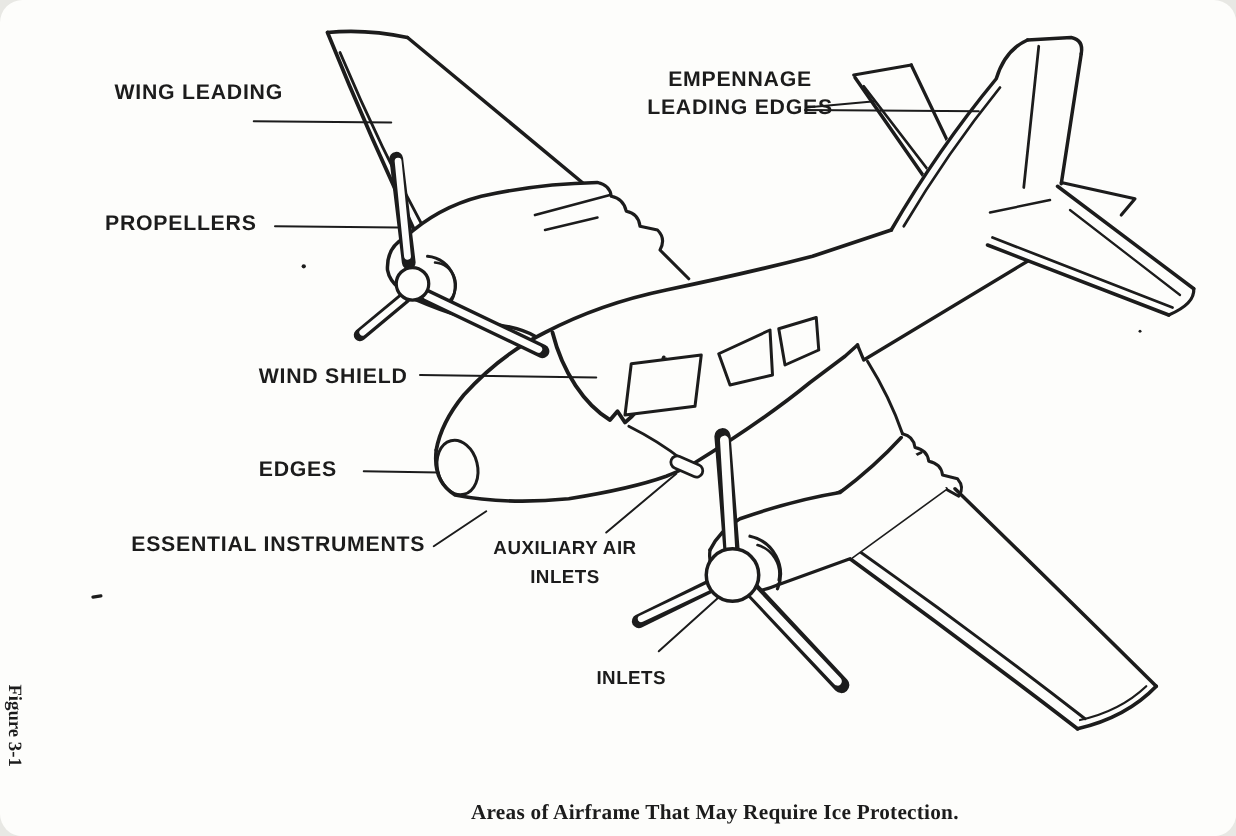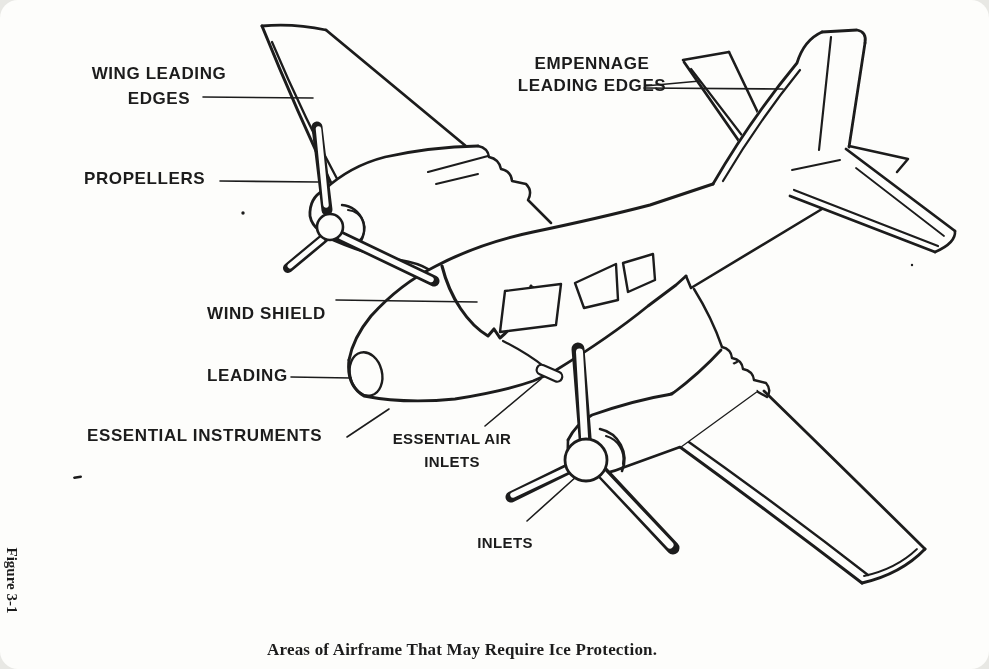--- a/index.html
+++ b/index.html
@@ -14,21 +14,21 @@
   #art .paper-stroke { stroke:var(--paper); }
   #art .nostroke { stroke:none; }
   .label {
     position:absolute; font-weight:bold; font-size:17px; letter-spacing:0.6px;
     line-height:20px; white-space:nowrap; color:var(--ink);
   }
   .label.two-line { white-space:normal; text-align:center; }
   .label.small { font-size:15px; letter-spacing:0.4px; }
   .caption {
     position:absolute; font-family:"Liberation Serif", serif; font-weight:bold;
-    font-size:17px; letter-spacing:0.2px; text-align:left; white-space:nowrap;
+    font-size:17px; letter-spacing:0.2px; text-align:right; white-space:nowrap;
     color:var(--ink);
   }
   .figure-side {
     position:absolute; font-family:"Liberation Serif", serif; font-weight:bold;
     font-size:15px; text-align:center; transform:rotate(90deg); white-space:nowrap;
     color:var(--ink);
   }
 </style>
 </head>
 <body>
@@ -162,46 +162,45 @@
 
     <g>
       <circle class="nostroke" cx="243" cy="213" r="1.7" fill="#1c1c1c"></circle>
       <rect class="nostroke" x="73" y="476" width="9" height="2.6" rx="1.3" transform="rotate(-8 77 477)" fill="#1c1c1c"></rect>
       <circle class="nostroke" cx="912" cy="265" r="1.2" fill="#1c1c1c"></circle>
     </g>
   </svg>
 
   <div class="label two-line" style="left:59px;top:61px;width:200px;line-height:25px">
     <div>WING LEADING</div>
-    <div>EDGES</div>
   </div>
 
   <div class="label two-line" style="left:492px;top:53px;width:200px;line-height:22px">
     <div>EMPENNAGE</div>
     <div>LEADING EDGES</div>
   </div>
 
   <div class="label" style="left:84px;top:169px">
     <span>PROPELLERS</span>
   </div>
 
-  <div class="label" style="left:207px;top:304px">
+  <div class="label" style="left:207px;top:291px">
     <span>WIND SHIELD</span>
   </div>
 
   <div class="label" style="left:207px;top:366px">
-    <span>LEADING</span>
-  </div>
-
-  <div class="label" style="left:87px;top:426px">
+    <span>EDGES</span>
+  </div>
+
+  <div class="label" style="left:105px;top:426px">
     <span>ESSENTIAL INSTRUMENTS</span>
   </div>
 
   <div class="label two-line small" style="left:352px;top:427px;width:200px;line-height:23px">
-    <div>ESSENTIAL AIR</div>
+    <div>AUXILIARY AIR</div>
     <div>INLETS</div>
   </div>
 
   <div class="label two-line small" style="left:405px;top:532px;width:200px;line-height:21px">
     <div>INLETS</div>
   </div>
 
   <div class="caption" style="left:267px;top:640px;width:500px">Areas of Airframe That May Require Ice Protection.</div>
 
   <div class="figure-side" style="left:-34px;top:572px;width:90px">Figure 3-1</div>

